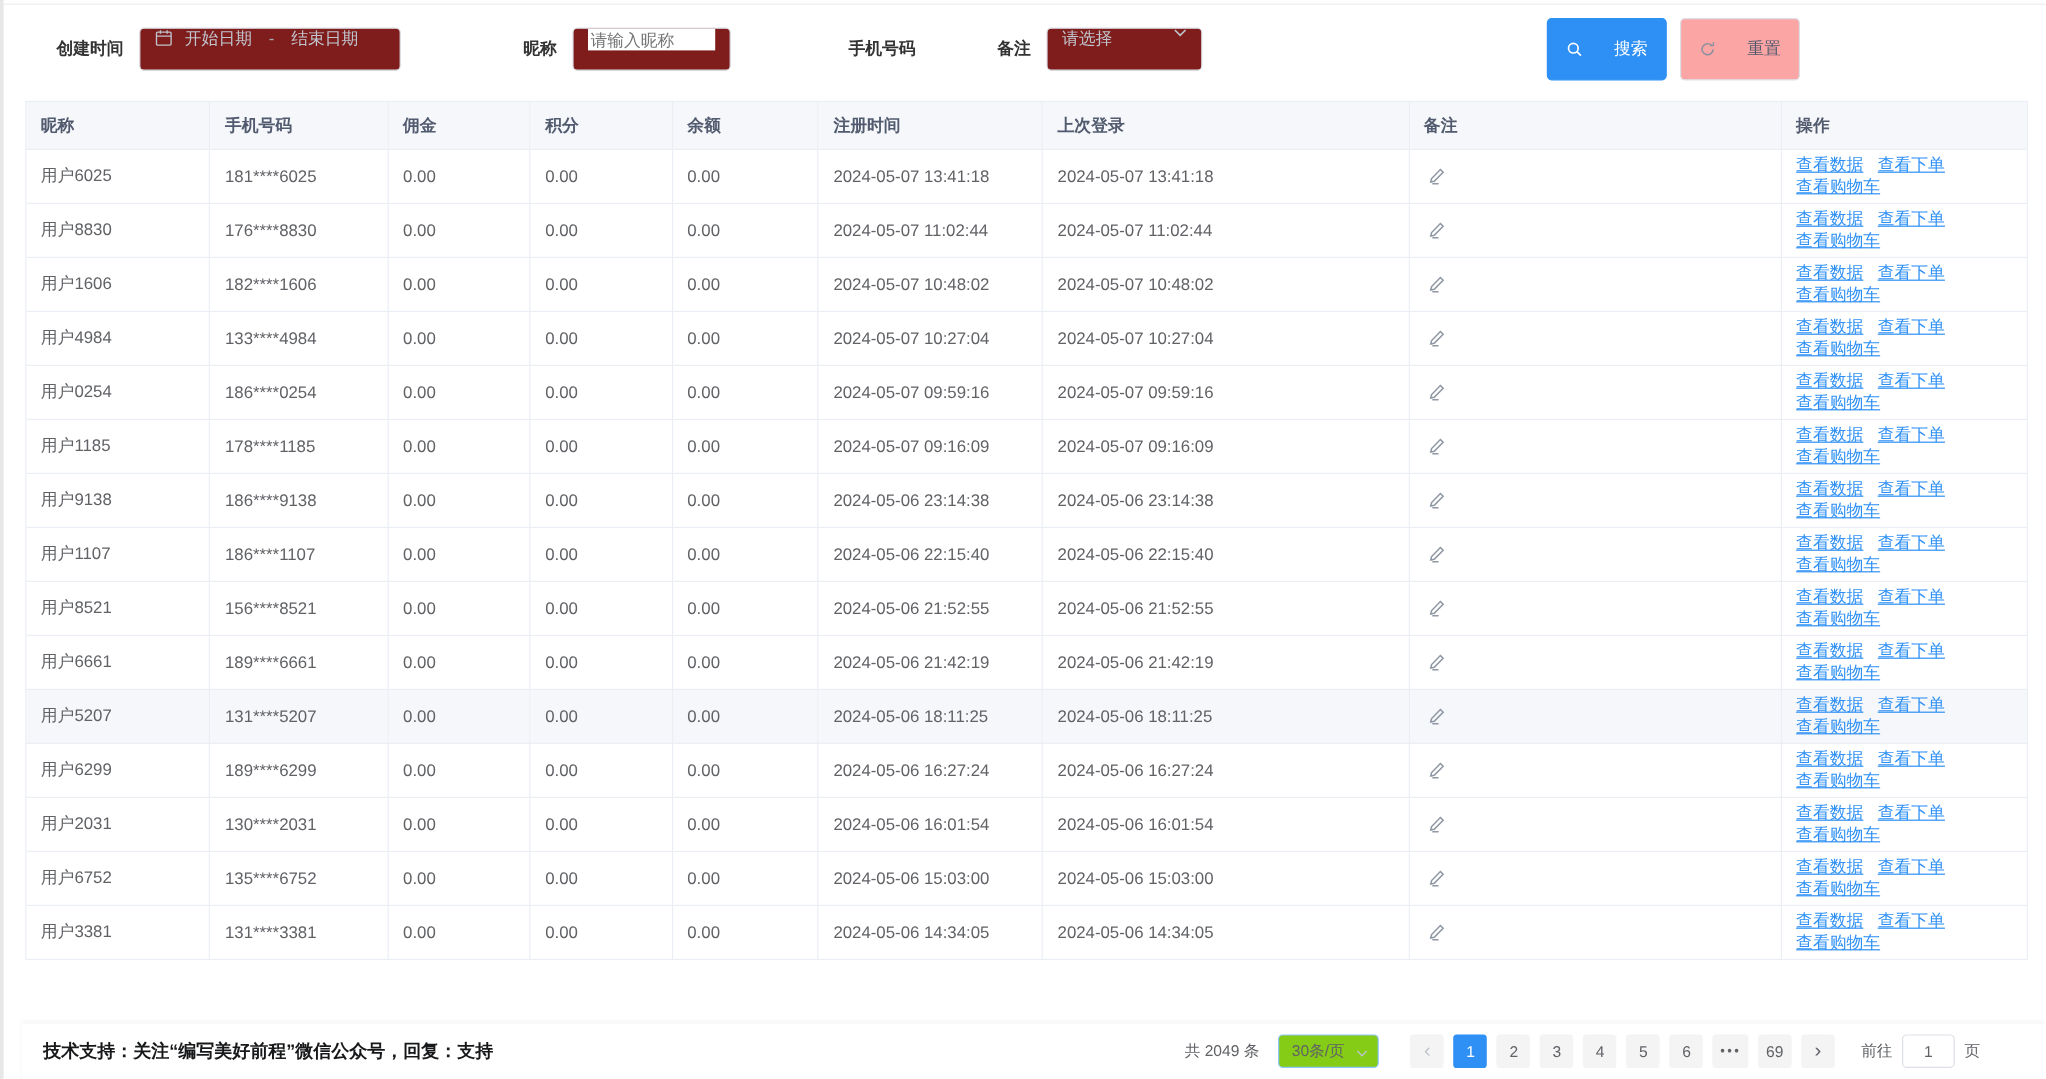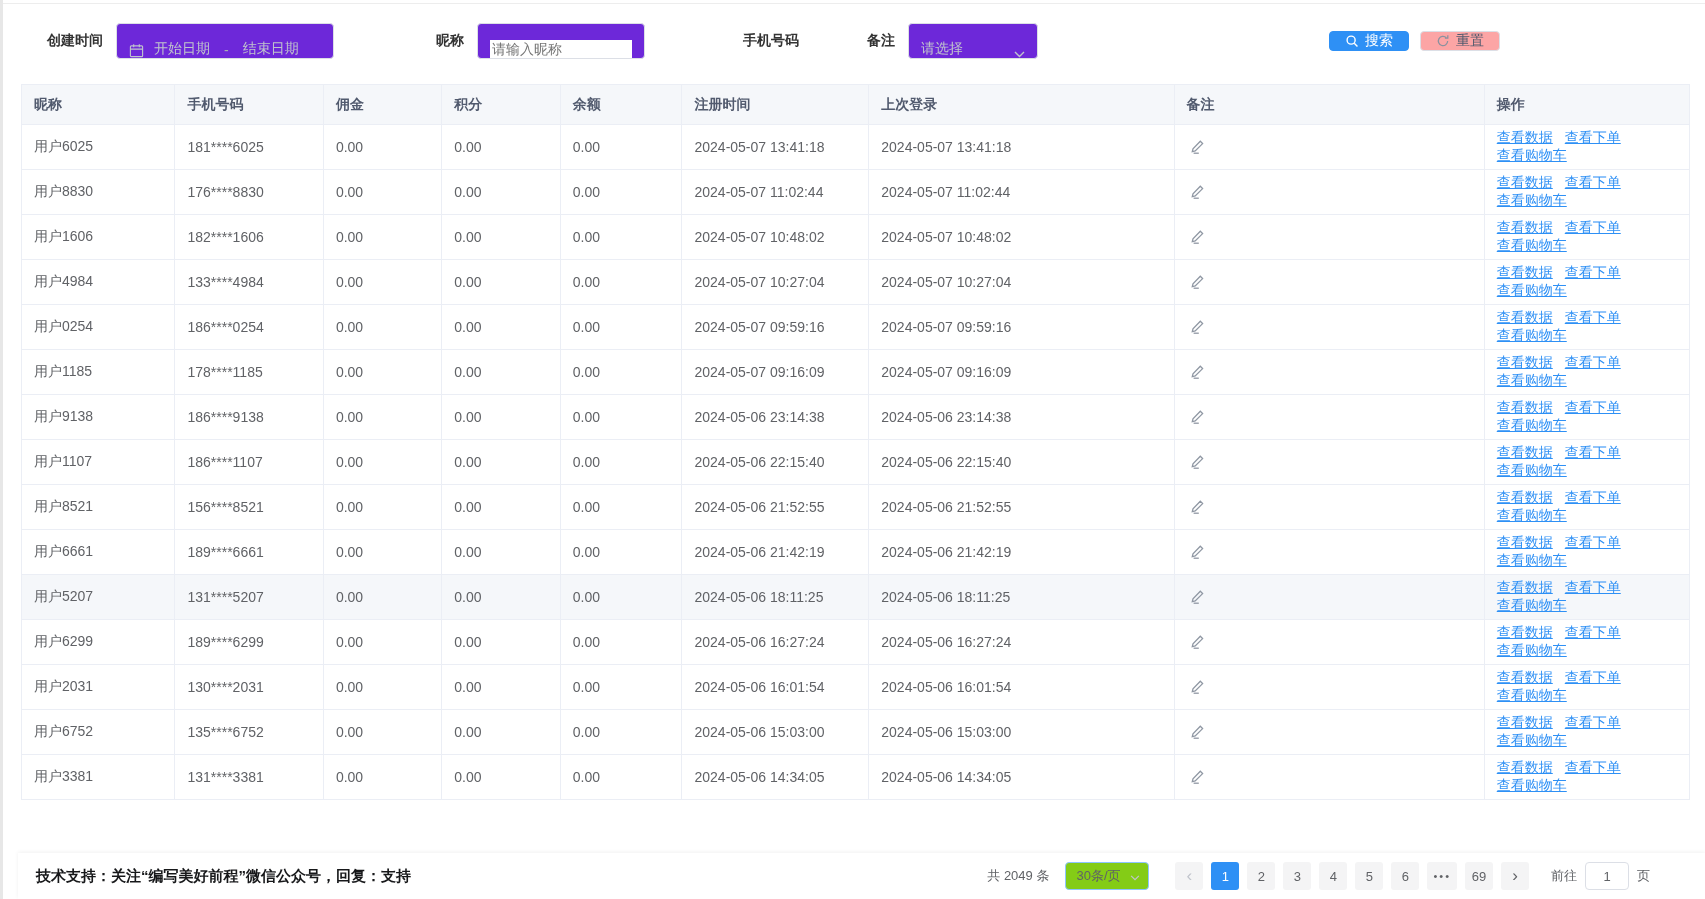--- a/index.html
+++ b/index.html
@@ -9,35 +9,35 @@
     font-family:"Liberation Sans","DejaVu Sans",sans-serif;
     color:#606266; position:relative;
     border-left:3px solid #e7e7e7;
   }
   .top-line { height:4px; border-bottom:1px solid #ededed; }
 
   
   .filter-bar { display:flex; align-items:center; height:74px; padding-left:44px; white-space:nowrap; }
   .f-label { font-size:14px; font-weight:bold; color:#333; margin-right:13px; }
   .input-box {
-    height:36px; border:1px solid #dcdfe6; border-radius:4px; background:#6d28d9;
-    display:flex; align-items:flex-end; padding:0 12px; font-size:14px;
+    height:36px; border:1px solid #dcdfe6; border-radius:4px; background:#7f1d1d;
+    display:flex; align-items:flex-start; padding:0 12px; font-size:14px;
   }
   .placeholder { color:#c0c4cc; font-size:14px; }
   .date-box { width:218px; }
   .date-box .sep { margin:0 14px; color:#a8abb2; }
   .date-box .cal { display:flex; align-items:center; margin-right:10px; }
-  .nick-box { width:168px; }
+  .nick-box { width:132px; }
   .phone-box { width:175px; }
   .select-box { width:130px; justify-content:space-between; }
   .chev { display:flex; align-items:center; }
   .g2 { margin-left:102px; } .g3 { margin-left:98px; } .g4 { margin-left:55px; }
   .btns { margin-left:auto; margin-right:205px; display:flex; }
-  .btn { height:20px; border-radius:4px; font-size:14px; display:flex; align-items:center;
-         justify-content:center; cursor:pointer; border:1px solid transparent; padding:0 15px; }
+  .btn { height:52px; border-radius:4px; font-size:14px; display:flex; align-items:center;
+         justify-content:center; cursor:pointer; border:1px solid transparent; padding:0 15px;gap:20px; }
   .btn svg { margin-right:6px; }
   .btn-primary { background:#2e90f5; color:#fff; border-color:#2e90f5; }
   .btn-plain { background:#fca5a5; color:#515a6e; border-color:#dcdfe6; margin-left:11px; }
 
   
   .table-wrap { margin:6px 15px 0 18px; }
   table { width:100%; border-collapse:collapse; table-layout:fixed; }
   th,td { border:1px solid #ebeef5; text-align:left; padding:0 12px; font-size:14px; overflow:hidden; }
   thead th { background:#f5f7fa; color:#515a6e; font-weight:600; height:40px; }
   tbody td { height:45px; color:#606266; background:#fff; }

